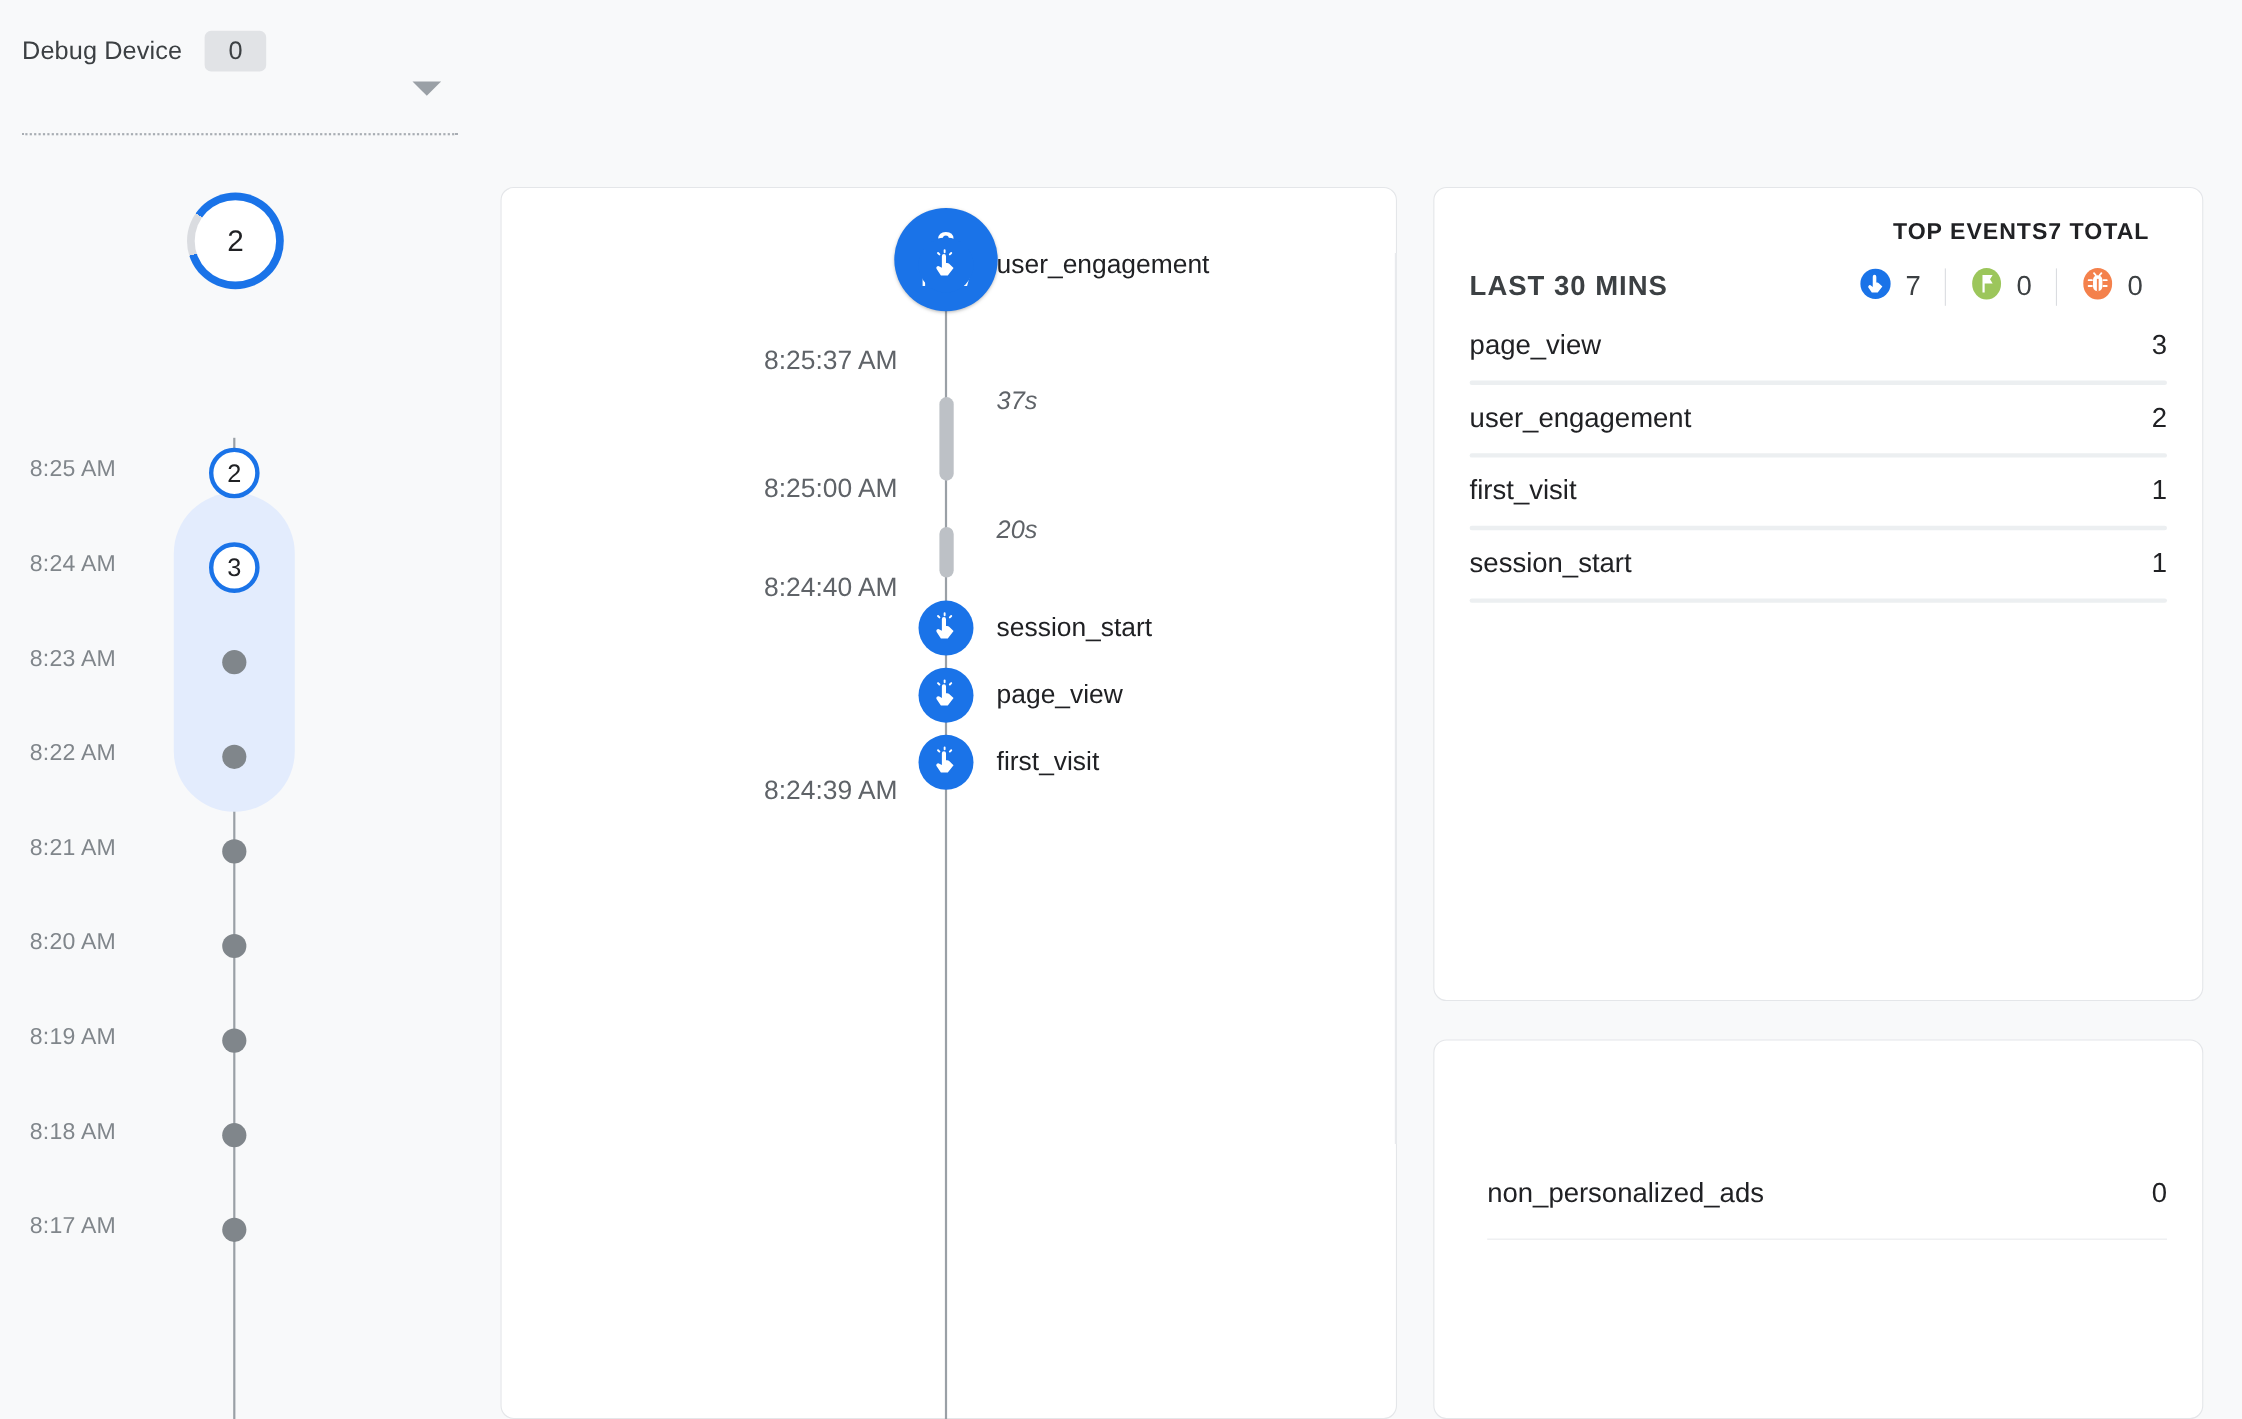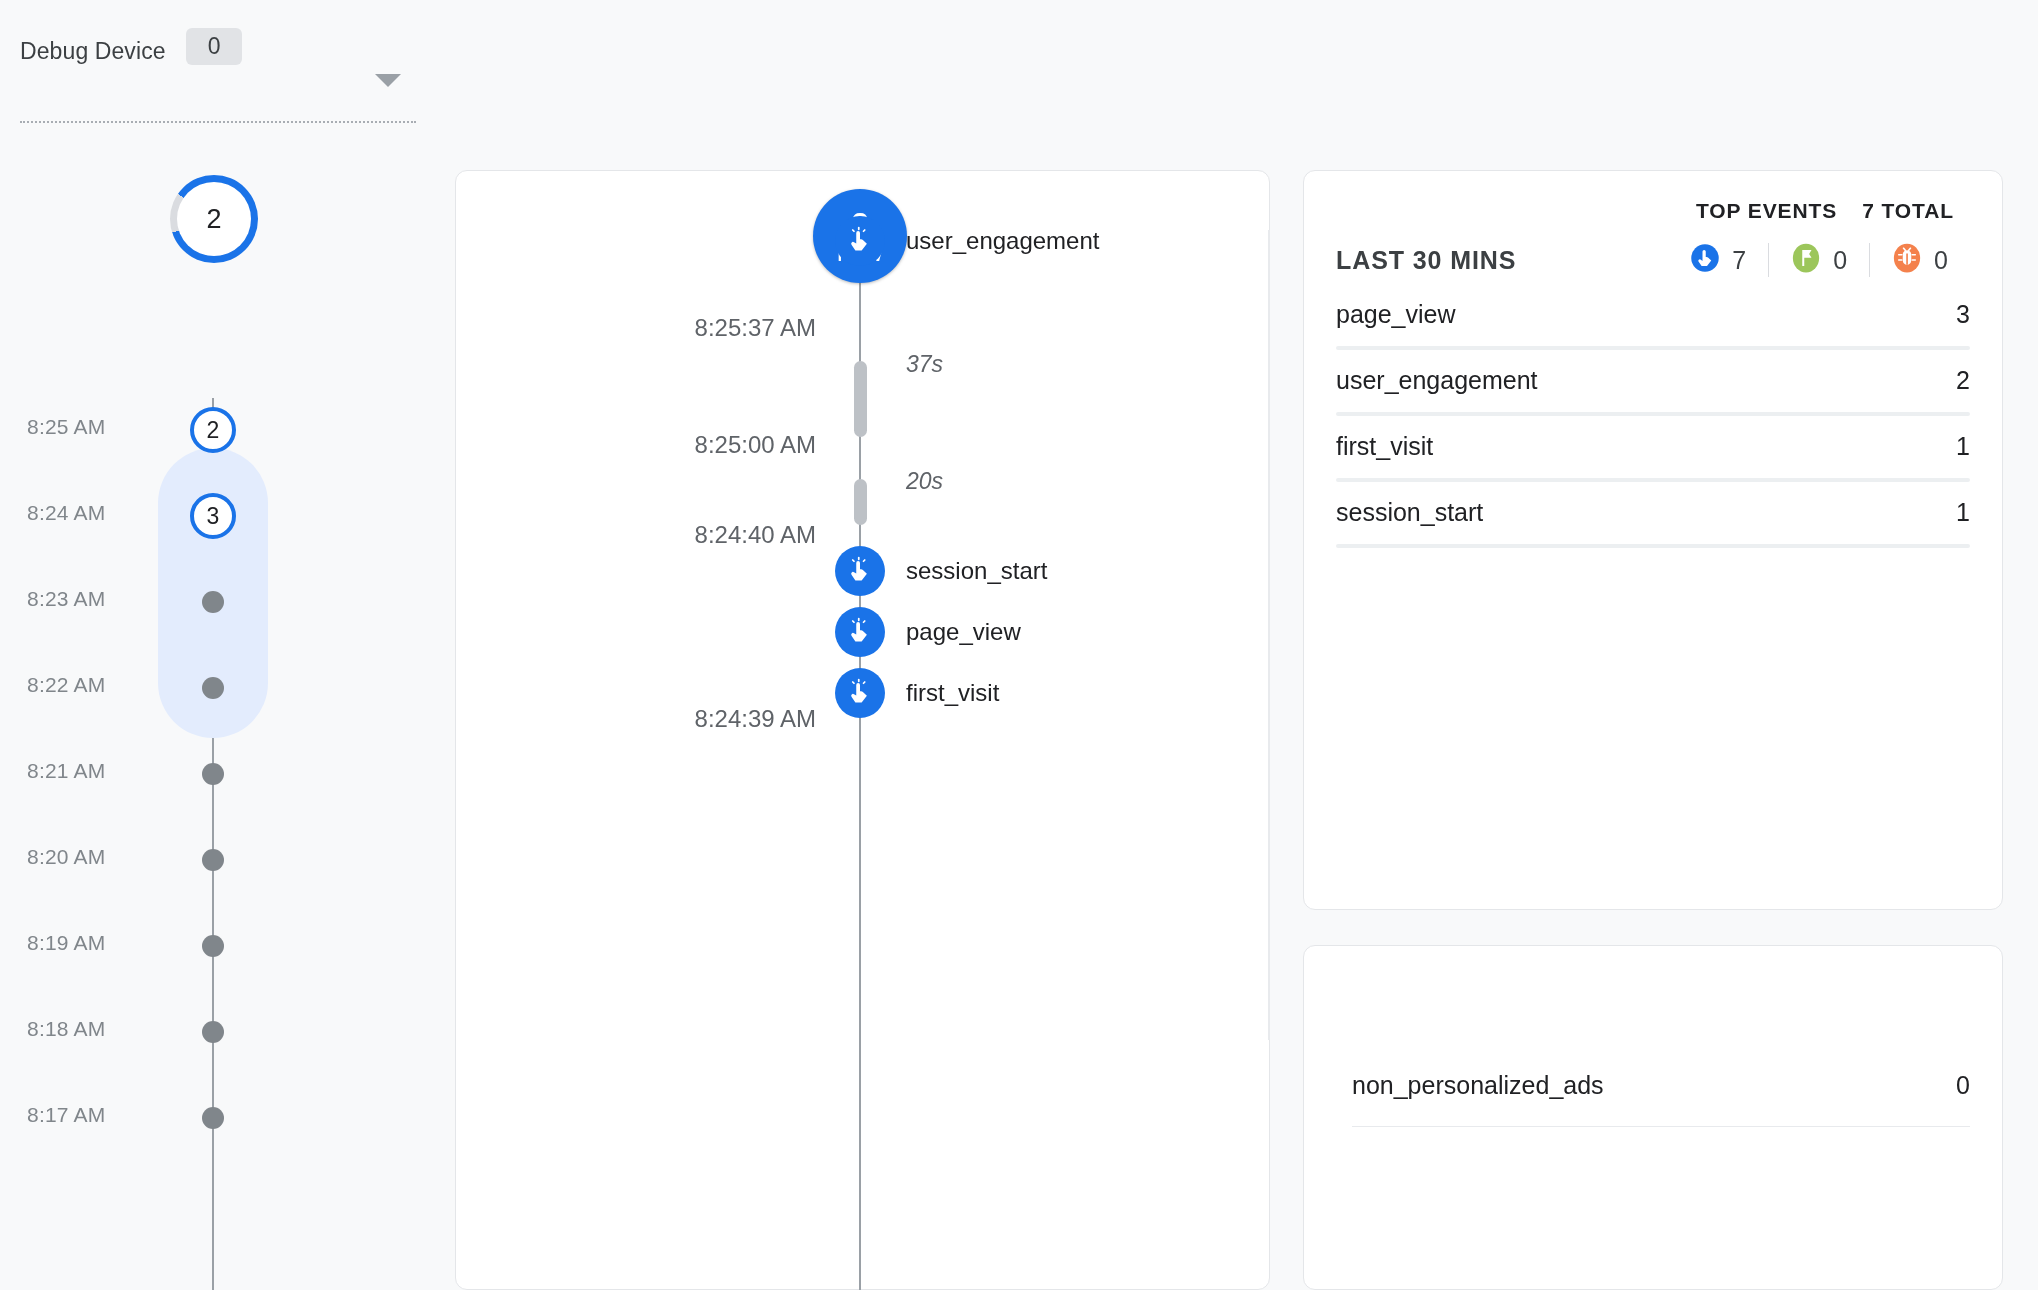--- a/index.html
+++ b/index.html
@@ -6,21 +6,21 @@
   html, body {
     width: 2038px; height: 1290px;
     background: #f8f9fa;
     font-family: "Liberation Sans", sans-serif;
     overflow: hidden;
   }
   #root { position: relative; width: 2038px; height: 1290px; }
 
   
   .device-select { position: absolute; left: 20px; top: 28px; width: 400px; }
-  .device-row { display: flex; align-items: flex-end; gap: 20px; }
+  .device-row { display: flex; align-items: center; gap: 20px; }
   .device-label { font-size: 23px; color: #3c4043; letter-spacing: .1px; }
   .device-chip {
     background: #e1e3e6; color: #3c4043; font-size: 23px;
     border-radius: 6px; padding: 4px 22px; line-height: 1.25;
   }
   .device-caret {
     position: absolute; left: 375px; top: 74px;
     width: 0; height: 0;
     border-left: 13px solid transparent; border-right: 13px solid transparent;
     border-top: 13px solid #9aa0a6;
@@ -132,21 +132,21 @@
 
   
   .panel-head {
     position: absolute; left: 32px; top: 28px; right: 48px;
     display: flex; align-items: center; justify-content: flex-end;
   }
   .panel-title {
     font-size: 21px; font-weight: bold; color: #202124;
     letter-spacing: .9px;
   }
-  .panel-total { font-size: 21px; font-weight: bold; color: #202124; letter-spacing: .9px; margin-left: 25px; }
+  .panel-total { font-size: 21px; font-weight: bold; color: #202124; letter-spacing: .9px; }
   .subhead {
     position: absolute; left: 32px; top: 72px; right: 32px;
     display: flex; align-items: center; justify-content: space-between;
   }
   .subhead-label { font-size: 25px; font-weight: bold; color: #3c4043; letter-spacing: .9px; }
   .counters { display: flex; align-items: center; gap: 0; }
   .counter { display: flex; align-items: center; gap: 12px; padding: 0 22px; }
   .counter:first-child { padding-left: 0; }
   .counter .cval { font-size: 25px; color: #3c4043; }
   .csep { width: 1px; height: 34px; background: #dadce0; }

